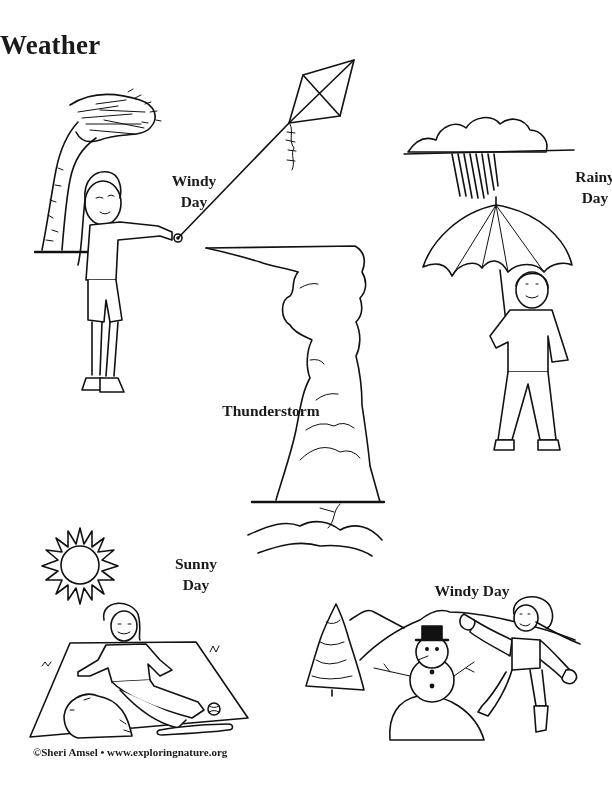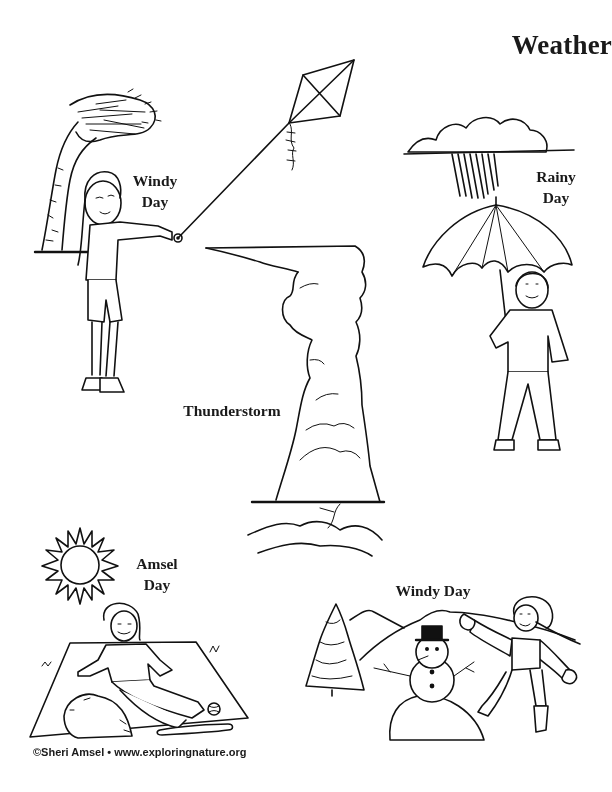--- a/index.html
+++ b/index.html
@@ -1,19 +1,19 @@
 <!DOCTYPE html>
 <html><head>
 <meta charset="utf-8">
 <style>
   html, body { margin: 0; padding: 0; background: #ffffff; }
   body { width: 612px; height: 792px; position: relative; overflow: hidden; font-family: "DejaVu Serif", "Liberation Serif", serif; color: #1a1a1a; }
-  .title { position: absolute; left: 0; width: 612px; top: 30px; text-align: right; font-family: "Liberation Serif", serif; font-weight: bold; font-size: 27px; letter-spacing: 0.2px; }
-  .label { position: absolute; font-family: "Liberation Serif", serif; font-weight: bold; font-size: 15.5px; text-align: center; line-height: 21px; }
-  .footer { position: absolute; left: 33px; top: 746px; font-family: Liberation Sans, sans-serif; font-weight: bold; font-size: 11px; }
+  .title { position: absolute; left: 0; width: 612px; top: 30px; text-align: left; font-family: "Liberation Serif", serif; font-weight: bold; font-size: 27px; letter-spacing: 0.2px; }
+  .label { position: absolute; font-family: "Liberation Serif", serif; font-weight: bold; font-size: 15.5px; text-align: center; line-height: 21px; margin-left: 39px; }
+  .footer { position: absolute; left: 33px; top: 746px; font-family: Liberation Serif, serif; font-weight: bold; font-size: 11px; }
   svg.art { position: absolute; left: 0; top: 0; width: 612px; height: 792px; }
   svg.art * { fill: none; stroke: #111; stroke-width: 1.6; stroke-linecap: round; stroke-linejoin: round; }
   svg.art .thin { stroke-width: 1; }
   svg.art .thick { stroke-width: 2.4; }
   svg.art .fill { fill: #111; }
   svg.art .white { fill: #fff; }
 </style>
 </head>
 <body>
 
@@ -157,19 +157,19 @@
 </div>
 
 <div class="label" style="left:531px; top:166px; width:50px;">
   <div>Rainy</div>
   <div>Day</div>
 </div>
 
 <div class="label" style="left:172px; top:400px; width:120px;">Thunderstorm</div>
 
 <div class="label" style="left:132px; top:553px; width:50px;">
-  <div>Amsel</div>
+  <div>Sunny</div>
   <div>Day</div>
 </div>
 
 <div class="label" style="left:383px; top:580px; width:100px;">Windy Day</div>
 
 <div class="footer">©Sheri Amsel • www.exploringnature.org</div>
 
 </body></html>

